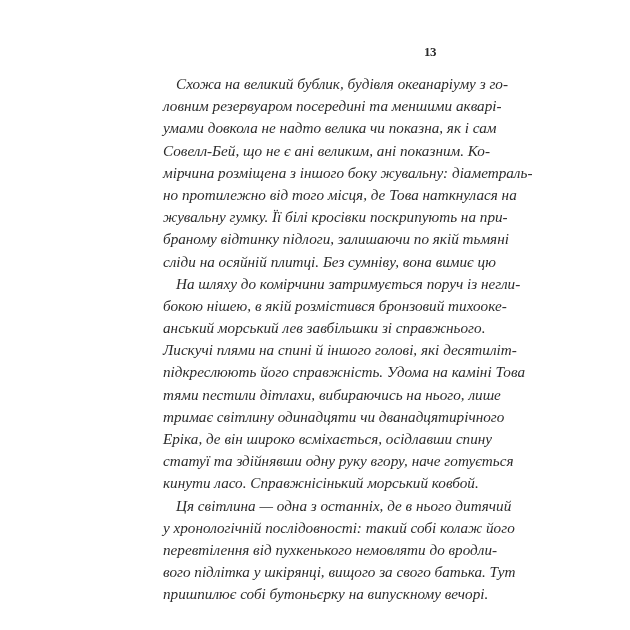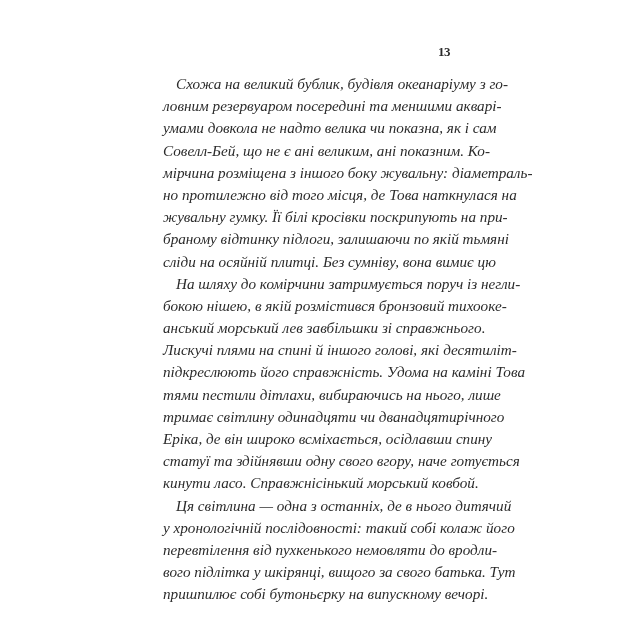--- a/index.html
+++ b/index.html
@@ -14,21 +14,21 @@
       overflow: hidden;
     }
     .page {
       position: absolute;
       left: 0; top: 0;
       width: 630px; height: 630px;
       background: #ffffff;
     }
     .page-number {
       position: absolute;
-      left: 438px;
+      left: 424px;
       top: 44px;
       font-family: "Liberation Serif", "DejaVu Serif", serif;
       font-size: 13px;
       font-weight: bold;
       color: #2a2a2a;
       letter-spacing: -0.5px;
     }
     .text-block {
       position: absolute;
       left: 163px;
@@ -76,21 +76,21 @@
 
     <div>
       <span class="line indent">На шляху до комірчини затримується поруч із негли-</span>
       <span class="line">бокою нішею, в якій розмістився бронзовий тихооке-</span>
       <span class="line">анський морський лев завбільшки зі справжнього.</span>
       <span class="line">Лискучі плями на спині й іншого голові, які десятиліт-</span>
       <span class="line">підкреслюють його справжність. Удома на каміні Това</span>
       <span class="line">тями пестили дітлахи, вибираючись на нього, лише</span>
       <span class="line">тримає світлину одинадцяти чи дванадцятирічного</span>
       <span class="line">Еріка, де він широко всміхається, осідлавши спину</span>
-      <span class="line">статуї та здійнявши одну свого вгору, наче готується</span>
+      <span class="line">статуї та здійнявши одну руку вгору, наче готується</span>
       <span class="line last">кинути ласо. Справжнісінький морський ковбой.</span>
     </div>
 
     <div>
       <span class="line indent">Ця світлина — одна з останніх, де в нього дитячий</span>
       <span class="line">у хронологічній послідовності: такий собі колаж його</span>
       <span class="line">перевтілення від пухкенького немовляти до вродли-</span>
       <span class="line">вого підлітка у шкірянці, вищого за свого батька. Тут</span>
       <span class="line">пришпилює собі бутоньєрку на випускному вечорі.</span>
 

